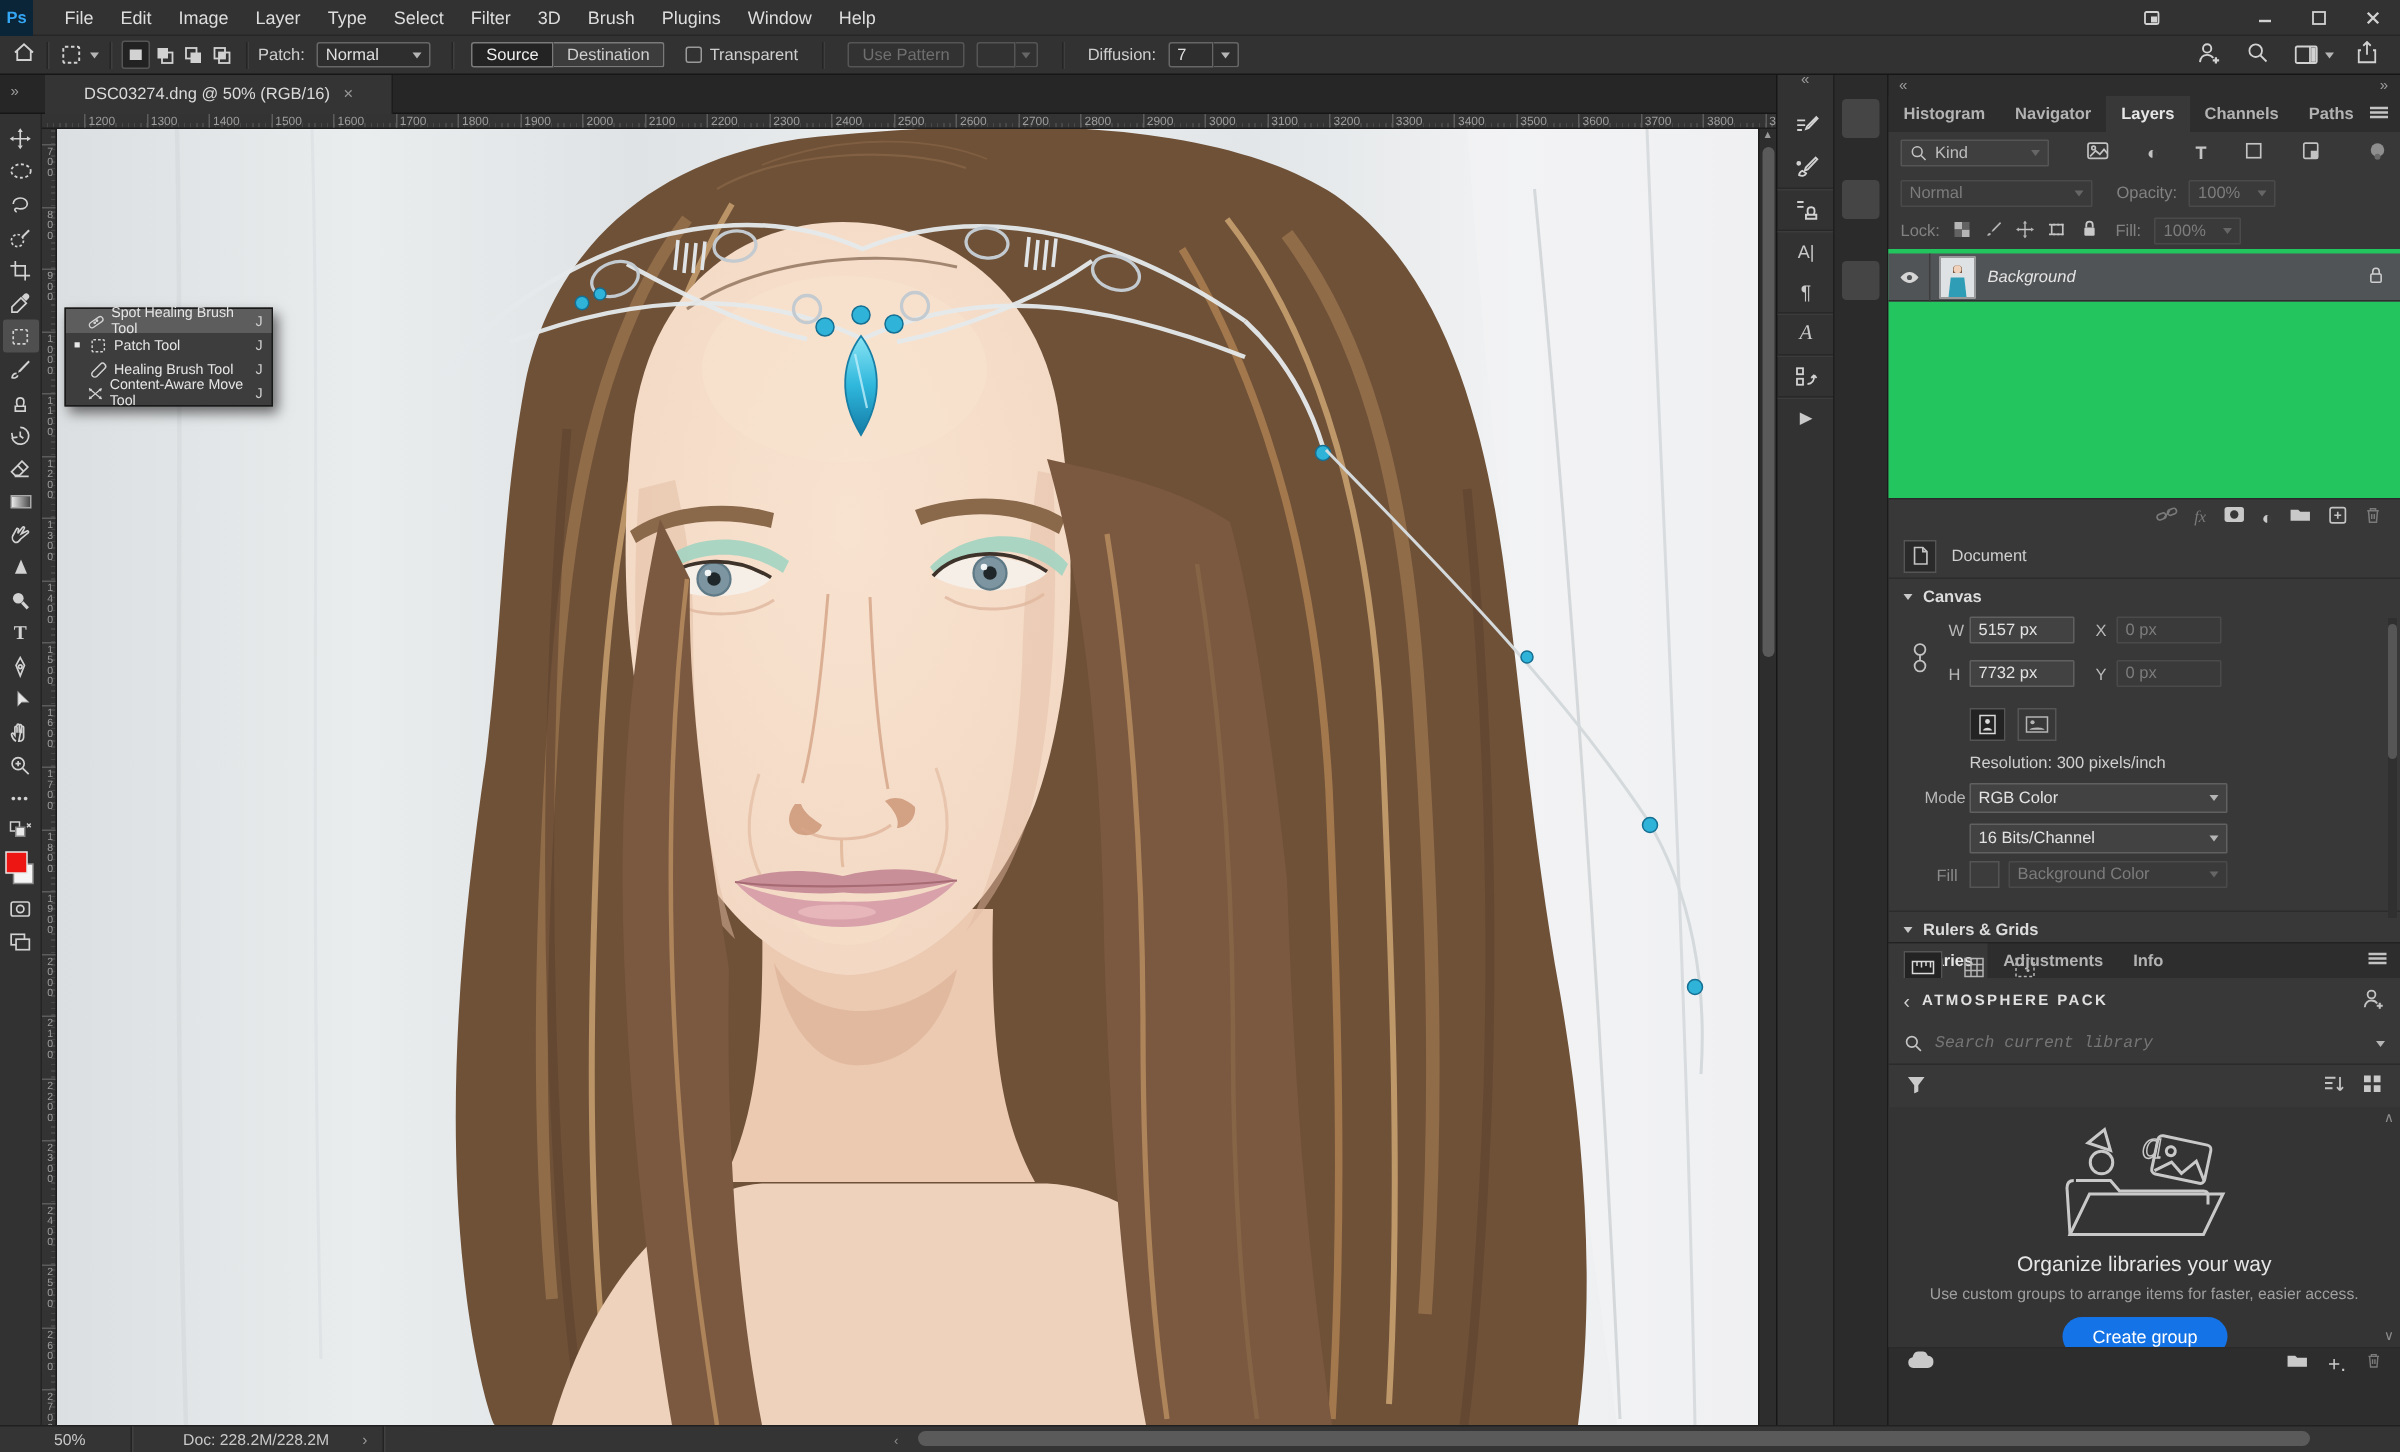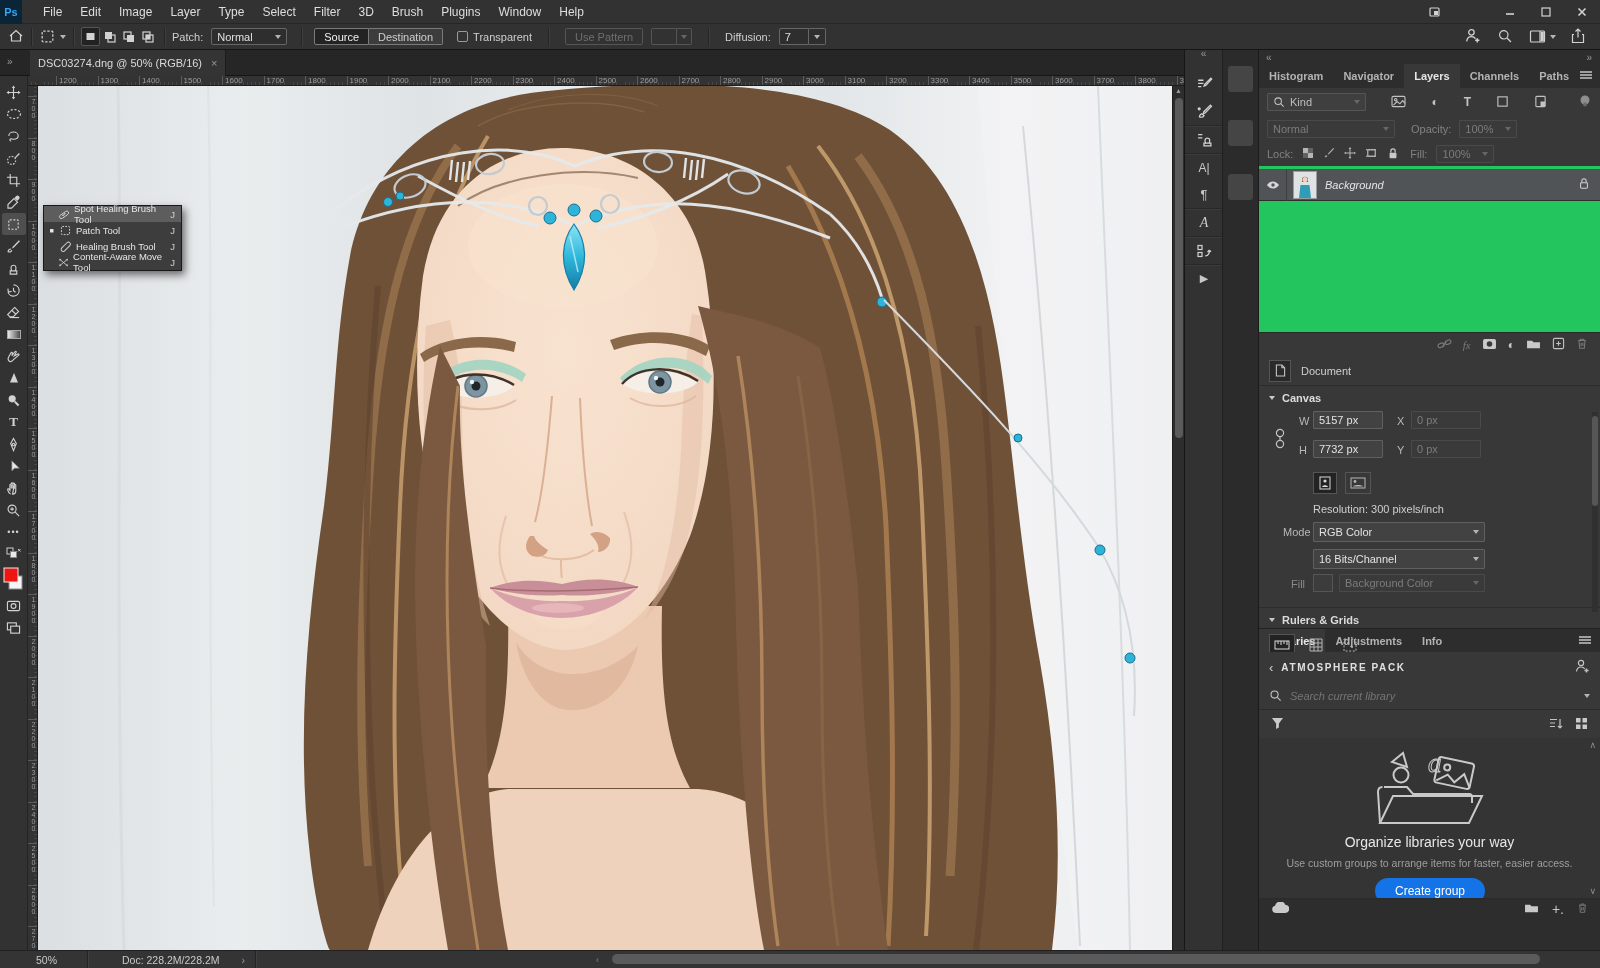--- a/index.html
+++ b/index.html
@@ -20,21 +20,21 @@
   .chev{width:0;height:0;border-left:3.5px solid transparent;border-right:3.5px solid transparent;border-top:4px solid #b5b5b5;display:inline-block}
   .chev.dim{border-top-color:#666}
   .segbtn{height:17px;border:1px solid #7a7a7a;padding:0 9px;display:flex;align-items:center;font-size:11px}
   .modebox{width:19px;height:19px;display:flex;align-items:center;justify-content:center;border-radius:2px}
   .modebox.active{background:#222;border:1px solid #555}
   .ti{stroke:#d2d2d2;fill:none;stroke-width:1.2}
   .pi{stroke:#c3c3c3;fill:none;stroke-width:1.2}
   .dimico{stroke:#7a7a7a}
   
   .tabbar{position:absolute;left:0;top:50px;width:1184px;height:26px;background:#262626;border-bottom:1px solid #161616}
-  .doctab{position:absolute;left:30px;top:0;height:26px;background:#343434;display:flex;align-items:center;padding:0 8px;font-size:11px;color:#dadada;border-right:1px solid #1c1c1c}
+  .doctab{position:absolute;left:30px;top:0;height:26px;background:#343434;display:flex;align-items:center;padding:0 26px;font-size:11px;color:#dadada;border-right:1px solid #1c1c1c}
   
   .toolbar{position:absolute;left:0;top:76px;width:28px;height:874px;background:#323232;border-right:1px solid #242424}
   .tool{width:24px;height:22px;margin:0 auto;display:flex;align-items:center;justify-content:center;border-radius:2px}
   .tool.sel{background:#4f4f4f}
   
   .rulh{position:absolute;left:28px;top:76px;width:1156px;height:10px;background:#333 repeating-linear-gradient(90deg,transparent 0 3.2px,#474747 3.2px 4.15px) left bottom/100% 3px no-repeat;border-bottom:1px solid #1d1d1d;overflow:hidden;font-size:8px;color:#9d9d9d}
   .rulh .rlabel{position:absolute;top:0;height:10px;border-left:1px solid #5c5c5c;padding-left:2px;line-height:10px}
   .rulv{position:absolute;left:28px;top:86px;width:10px;height:864px;background:#333 repeating-linear-gradient(0deg,transparent 0 3.2px,#474747 3.2px 4.15px) right top/3px 100% no-repeat;border-right:1px solid #1d1d1d;overflow:hidden;font-size:7px;color:#9d9d9d}
   .rulv .rlabel{position:absolute;left:0;width:10px;border-top:1px solid #5c5c5c;writing-mode:vertical-rl;text-orientation:upright;line-height:9px;padding-top:1px;letter-spacing:0}
   .rcorner{position:absolute;left:28px;top:76px;width:10px;height:10px;background:#333;border-right:1px solid #1d1d1d;border-bottom:1px solid #1d1d1d}
@@ -62,21 +62,21 @@
   .pmenuico{margin-left:auto;align-self:center;margin-right:8px;color:#b5b5b5}
   .fieldbox{height:18px;background:#424242;border:1px solid #606060;border-radius:1px;display:flex;align-items:center;padding:0 5px;color:#e2e2e2}
   .fieldbox.dis{background:#3a3a3a;border-color:#4a4a4a;color:#7c7c7c}
   .dim{color:#828282}
   .seltab{background:#515456}
   .lib-btn{position:absolute;background:#1473e6;color:#fff;border-radius:13px;font-size:12px;display:flex;align-items:center;justify-content:center}
   
   .statusbar{position:absolute;left:0;top:950px;width:1600px;height:18px;background:#343434;border-top:1px solid #202020;display:flex;align-items:center;font-size:10.5px;color:#c9c9c9}
   .ssep{width:1px;height:18px;background:#232323;box-shadow:1px 0 0 #404040}
   .hthumb{position:absolute;left:612px;top:954px;width:928px;height:10px;background:#5a5a5a;border-radius:5px}
-  input.libsearch{background:transparent;border:none;outline:none;font-style:italic;color:#8f8f8f;font-size:11px;width:250px;font-family:Liberation Sans, sans-serif}
+  input.libsearch{background:transparent;border:none;outline:none;font-style:italic;color:#8f8f8f;font-size:11px;width:250px;font-family:Liberation Mono, monospace}
 </style>
 </head>
 <body>
 
 <div class="app">
 
   <div class="menubar">
     <div class="pslogo">Ps</div>
     <div style="width:12px"></div>
     <div class="row">

